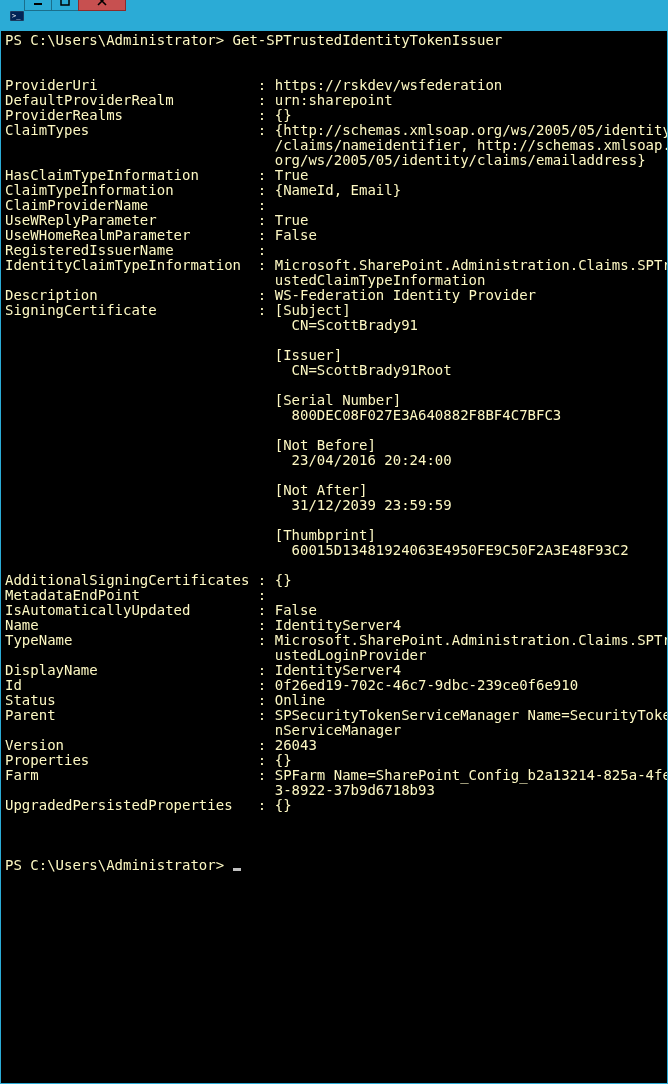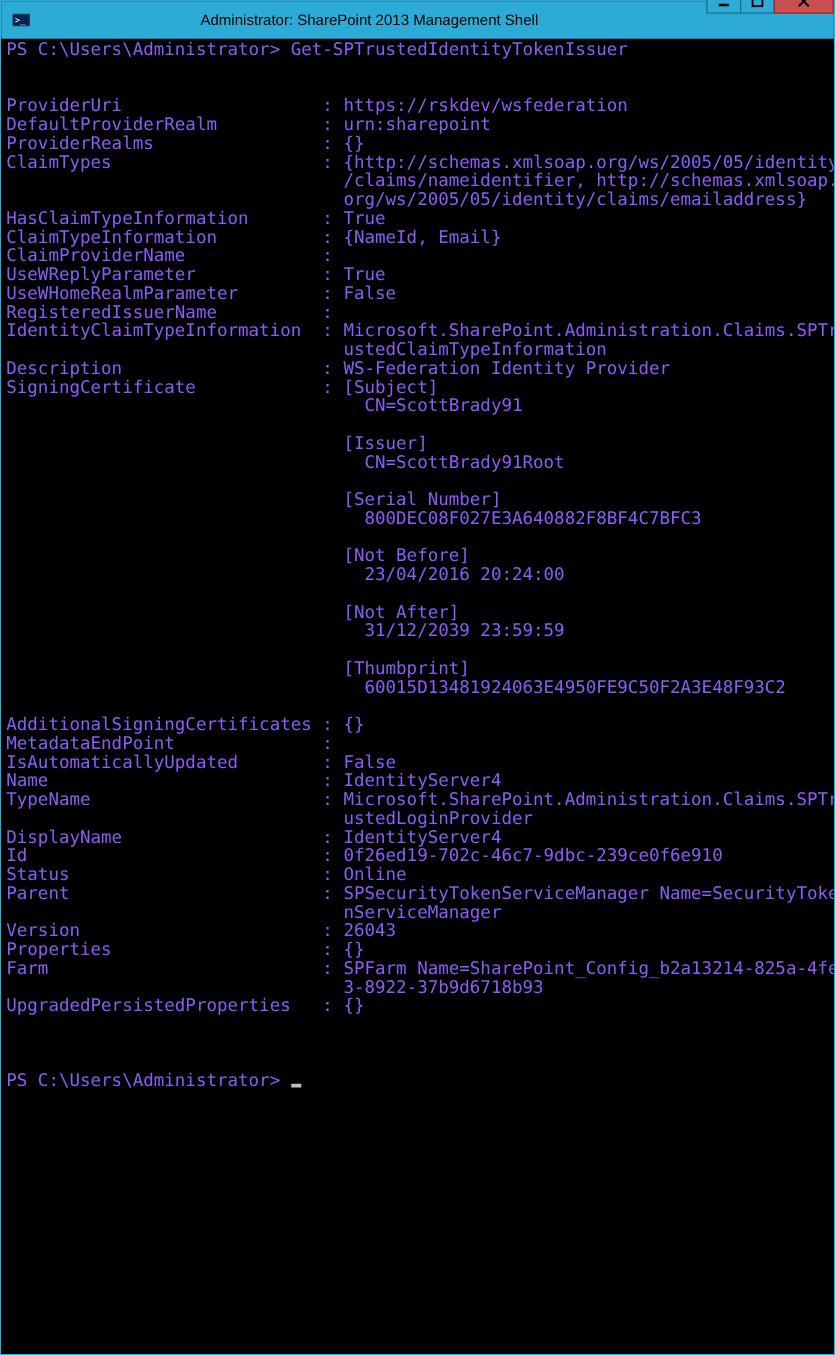--- a/index.html
+++ b/index.html
@@ -61,21 +61,21 @@
   .win-btn.close {
     width: 48px;
     background: #c75050;
     border-color: #8e2b2b;
   }
   .win-btn svg { display:block; }
 
   .client {
     flex: 1;
     background: #000;
-    color: #8b5cf6;
+    color: #fef9c3;
     font-family: Consolas, "Lucida Console", monospace;
     font-size: 14px;
     line-height: 15px;
     padding: 2px 4px 4px 4px;
     white-space: pre;
     overflow: hidden;
     letter-spacing: 0;
   }
   .cursor {
     display:inline-block;
@@ -90,21 +90,20 @@
 
 <div class="window">
   <div class="titlebar">
     <span class="titlebar-icon">
       <svg width="16" height="16" viewBox="0 0 16 16">
         <rect x="1" y="3" width="14" height="10" rx="1" fill="#1c3a5e"></rect>
         <rect x="2" y="4" width="12" height="8" fill="#012456"></rect>
         <text x="3" y="10" font-size="7" fill="#fff" font-family="monospace">&gt;_</text>
       </svg>
     </span>
-    <div class="titlebar-title">Administrator: SharePoint 2013 Management Shell</div>
     <div class="win-buttons">
       <div class="win-btn">
         <svg width="10" height="10" viewBox="0 0 10 10">
             <rect x="1" y="7" width="8" height="2" fill="#000"></rect>
           </svg>
       </div>
       <div class="win-btn">
         <svg width="10" height="10" viewBox="0 0 10 10">
             <rect x="1" y="1" width="8" height="8" fill="none" stroke="#000" stroke-width="1.5"></rect>
           </svg>

